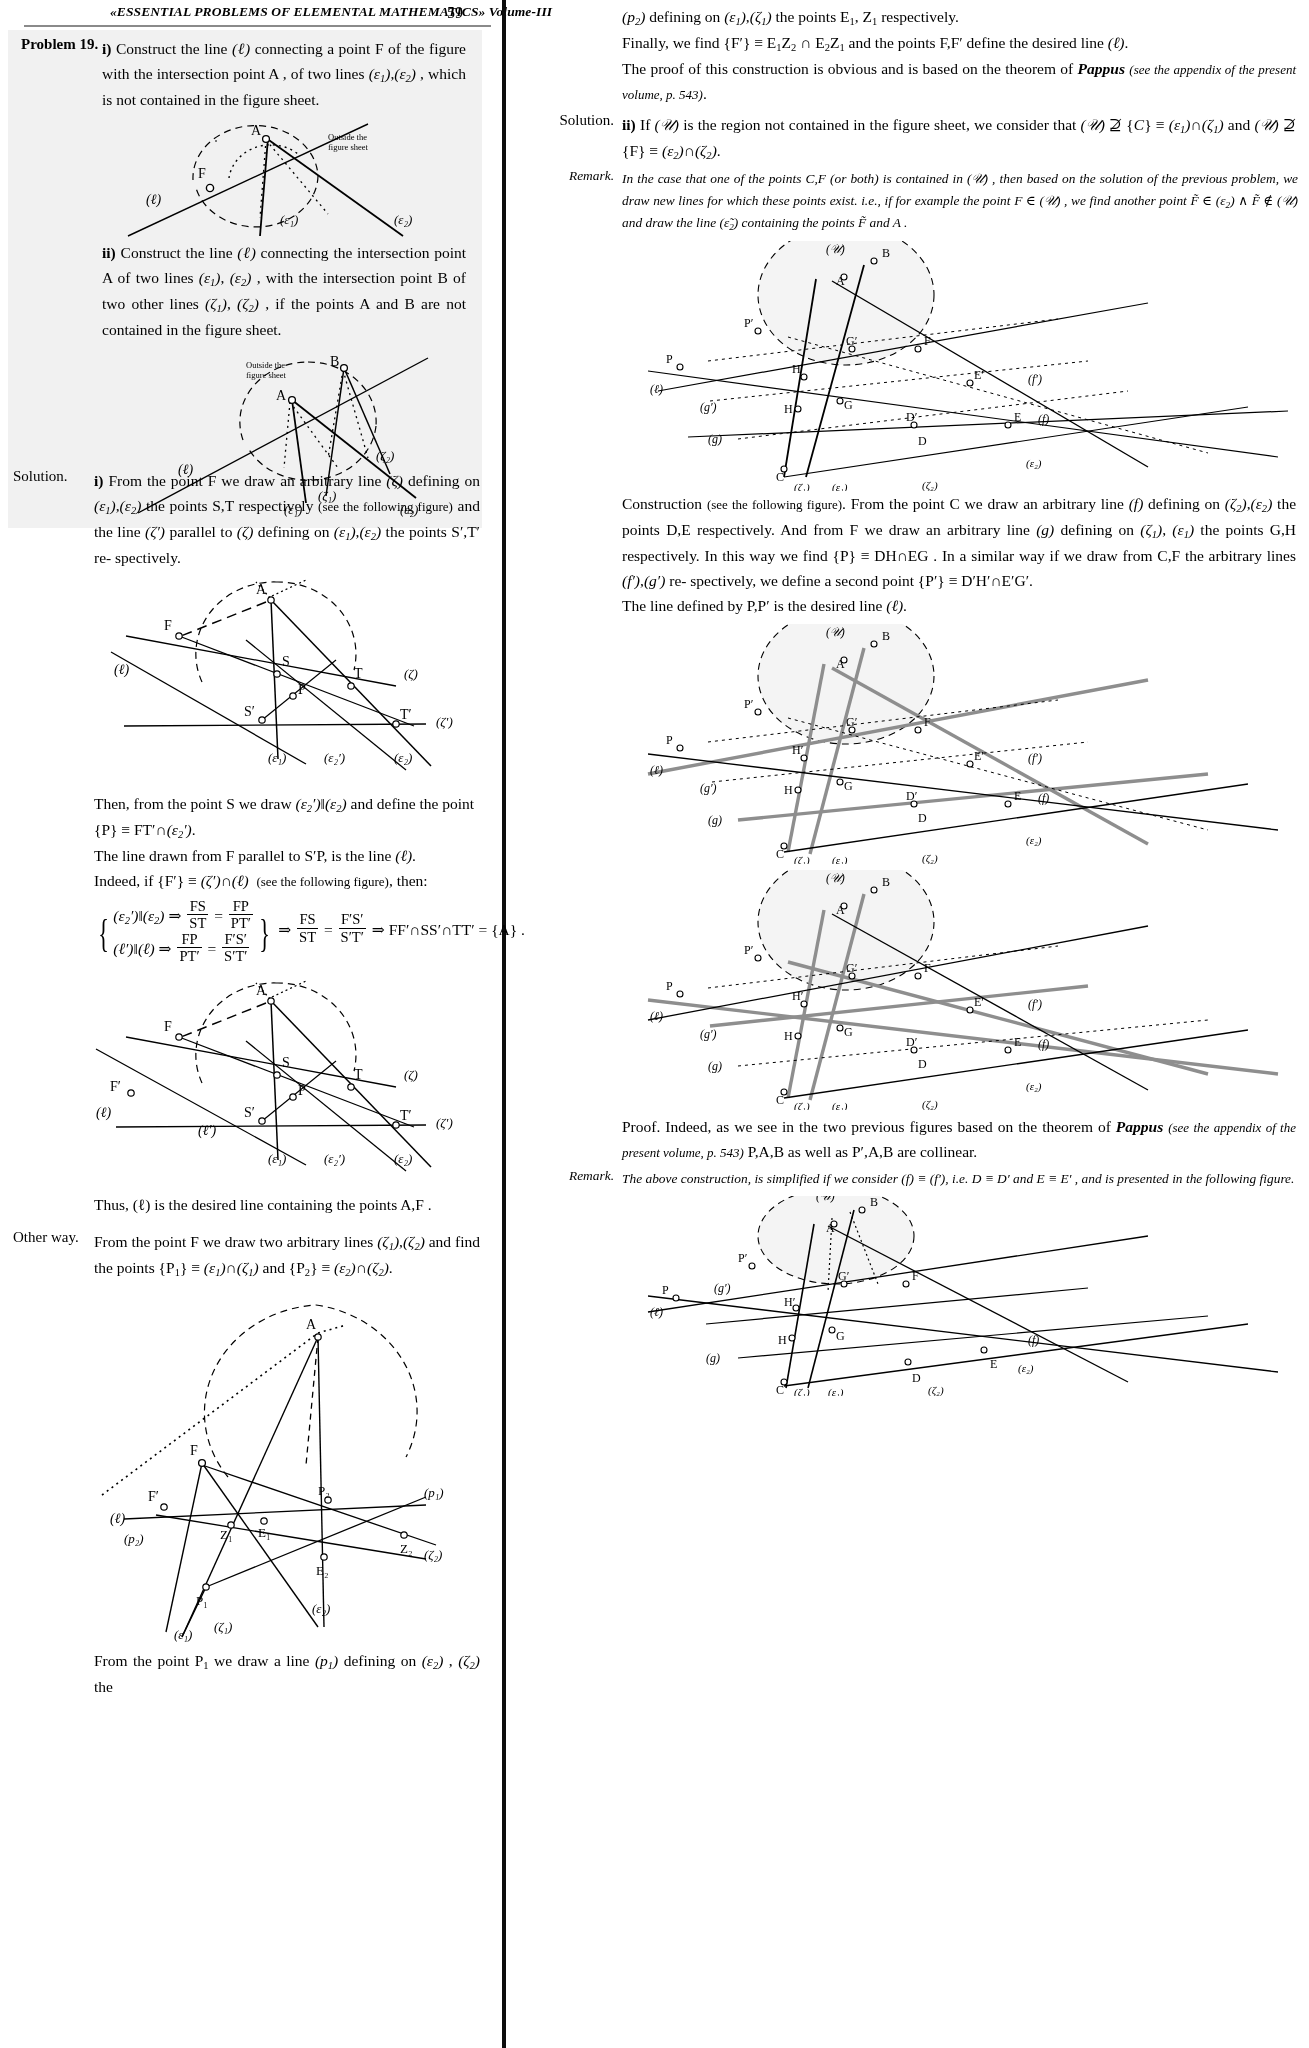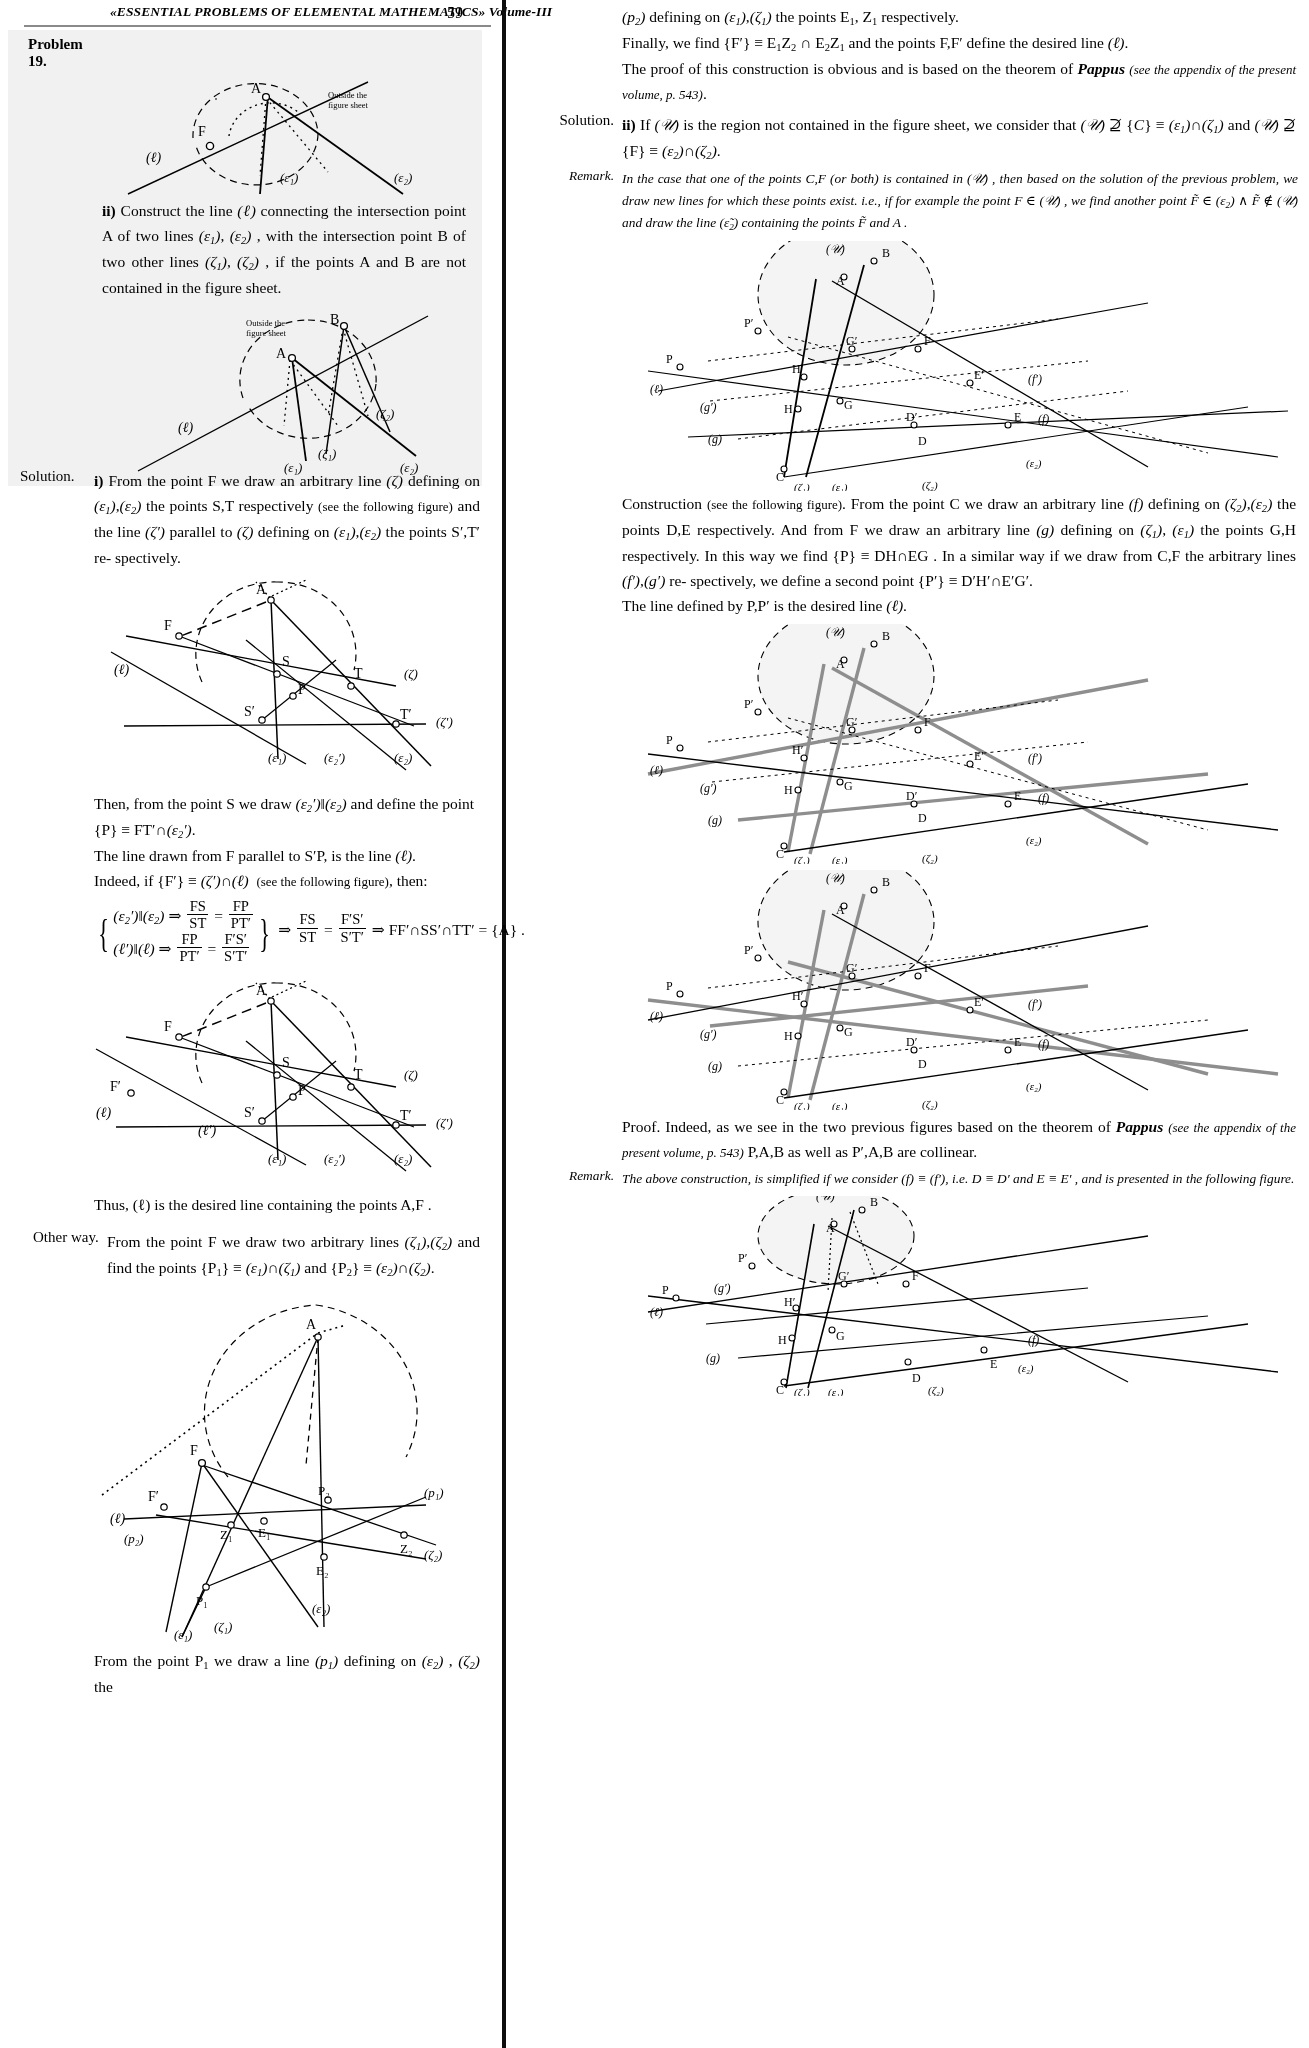--- a/index.html
+++ b/index.html
@@ -89,21 +89,21 @@
 
   
   .row {
     display: flex;
     align-items: flex-start;
   }
   .label-col {
     width: 94px;
     flex: 0 0 94px;
     text-align: left;
-    padding-left: 20px;
+    padding-left: 13px;
     font-size: 15px;
     box-sizing: border-box;
   }
   .label-col.right-al {
     text-align: right;
     padding-right: 8px;
     padding-left: 0;
   }
   .body-col {
     flex: 1 1 auto;
@@ -176,20 +176,25 @@
   </div>
 
   <div class="col-divider"></div>
 
   <div class="col-left">
 
     <div class="problem-block">
 
       <div class="row">
         <div class="label-col bold">Problem 19.</div>
+        <div class="body-col">
+          <span class="bold">i)</span> Construct the line <span class="mi">(ℓ)</span> connecting a point F of the figure with the
+          intersection point A , of two lines <span class="mi">(ε<sub>1</sub>)</span>,<span class="mi">(ε<sub>2</sub>)</span> , which is not contained
+          in the figure sheet.
+        </div>
       </div>
 
       <div class="fig" style="margin:6px 0 2px 0;">
         <svg width="474" height="120" viewBox="0 0 474 120">
           <g fill="none" stroke="#000">
             <path d="M 185 62 A 62 52 0 0 1 310 58" stroke-width="1.2" stroke-dasharray="7 5"></path>
             <path d="M 310 58 A 62 52 0 0 1 188 70" stroke-width="1.2" stroke-dasharray="7 5"></path>
             <path d="M 205 40 A 48 44 0 0 1 292 40" stroke-width="1" stroke-dasharray="3 4" opacity="0"></path>
             <path d="M 208 22 L 208 24" stroke-width="1"></path>
 
@@ -399,21 +404,21 @@
           <text x="398" y="104" font-size="13" font-style="italic">(ζ)</text>
           <text x="430" y="152" font-size="13" font-style="italic">(ζ′)</text>
           <text x="262" y="188" font-size="13" font-style="italic">(ε₁)</text>
           <text x="318" y="188" font-size="13" font-style="italic">(ε₂′)</text>
           <text x="388" y="188" font-size="13" font-style="italic">(ε₂)</text>
         </svg>
       </div>
 
       <div class="plain-par">Thus, (ℓ) is the desired line containing the points A,F .</div>
 
-      <div class="row" style="margin-top:12px;margin-left:13px;">
+      <div class="row" style="margin-top:12px;">
         <div class="label-col">Other way.</div>
         <div class="body-col">
           From the point F we draw two arbitrary lines <span class="mi">(ζ<sub>1</sub>)</span>,<span class="mi">(ζ<sub>2</sub>)</span> and find the
           points {P<sub>1</sub>} ≡ <span class="mi">(ε<sub>1</sub>)</span>∩<span class="mi">(ζ<sub>1</sub>)</span> and {P<sub>2</sub>} ≡ <span class="mi">(ε<sub>2</sub>)</span>∩<span class="mi">(ζ<sub>2</sub>)</span>.
         </div>
       </div>
 
       <div class="fig" style="margin:6px 0 2px 6px;">
         <svg width="470" height="355" viewBox="0 0 470 355">
           <g fill="none" stroke="#000">

